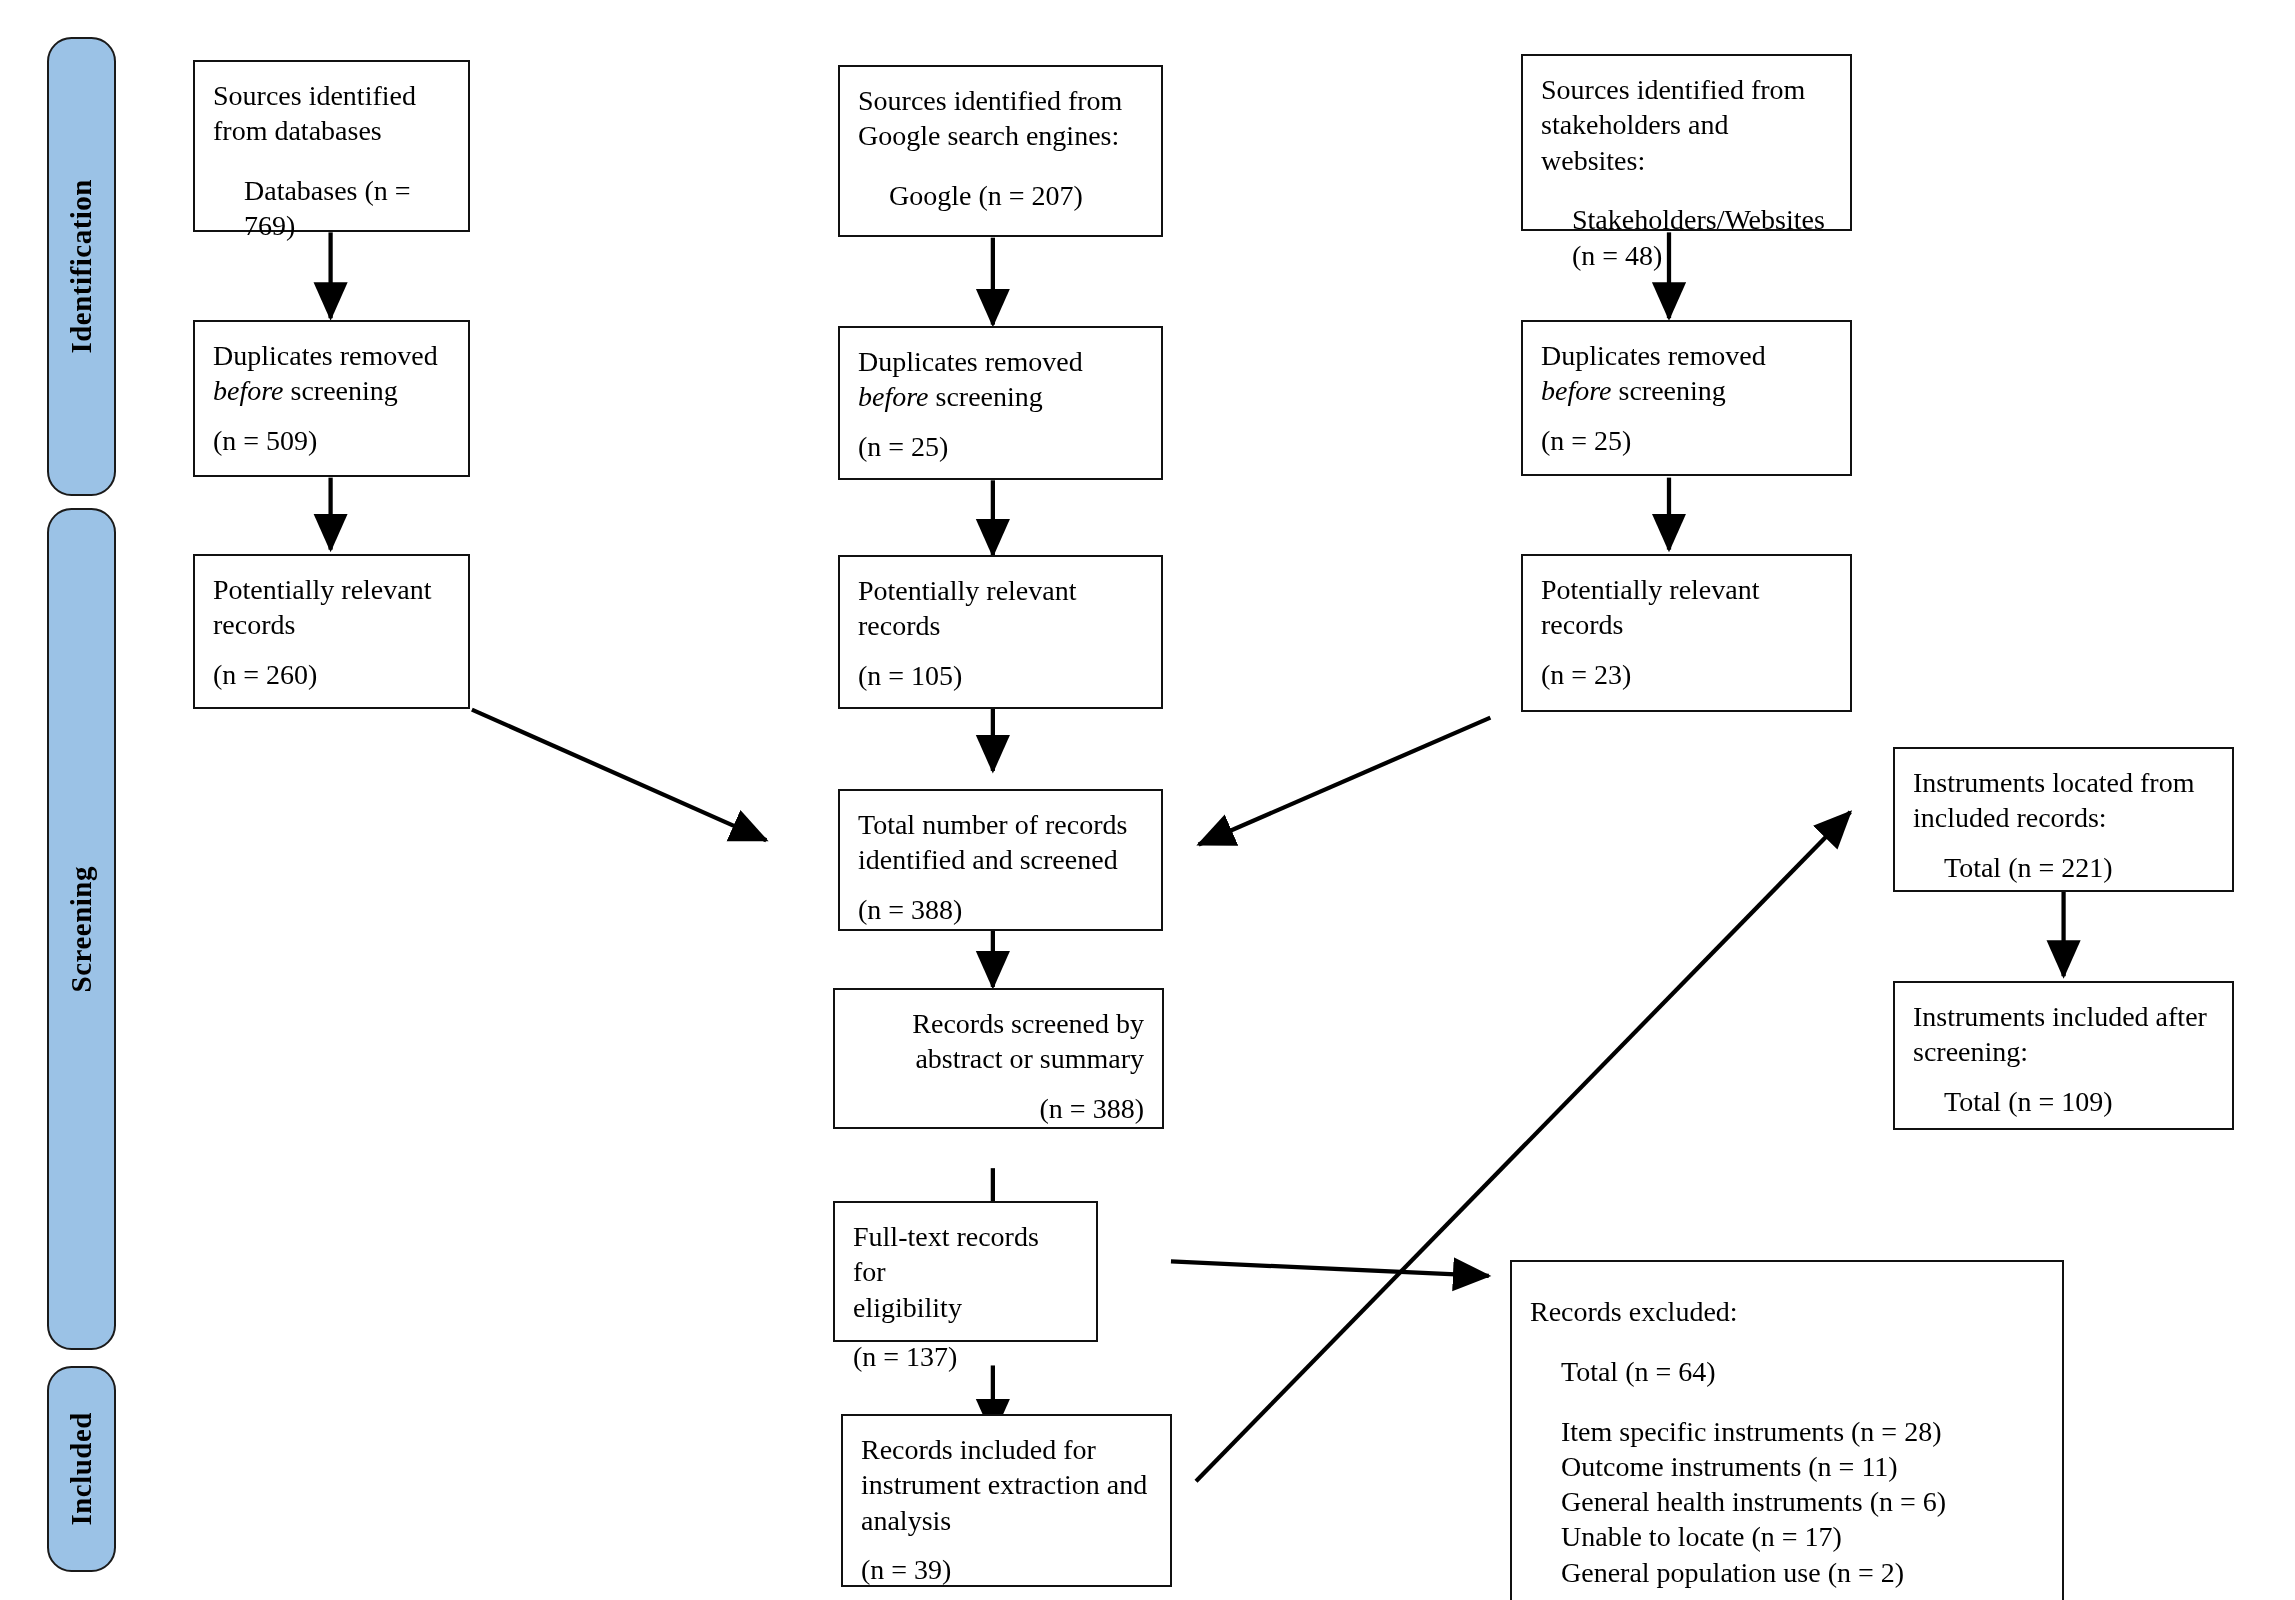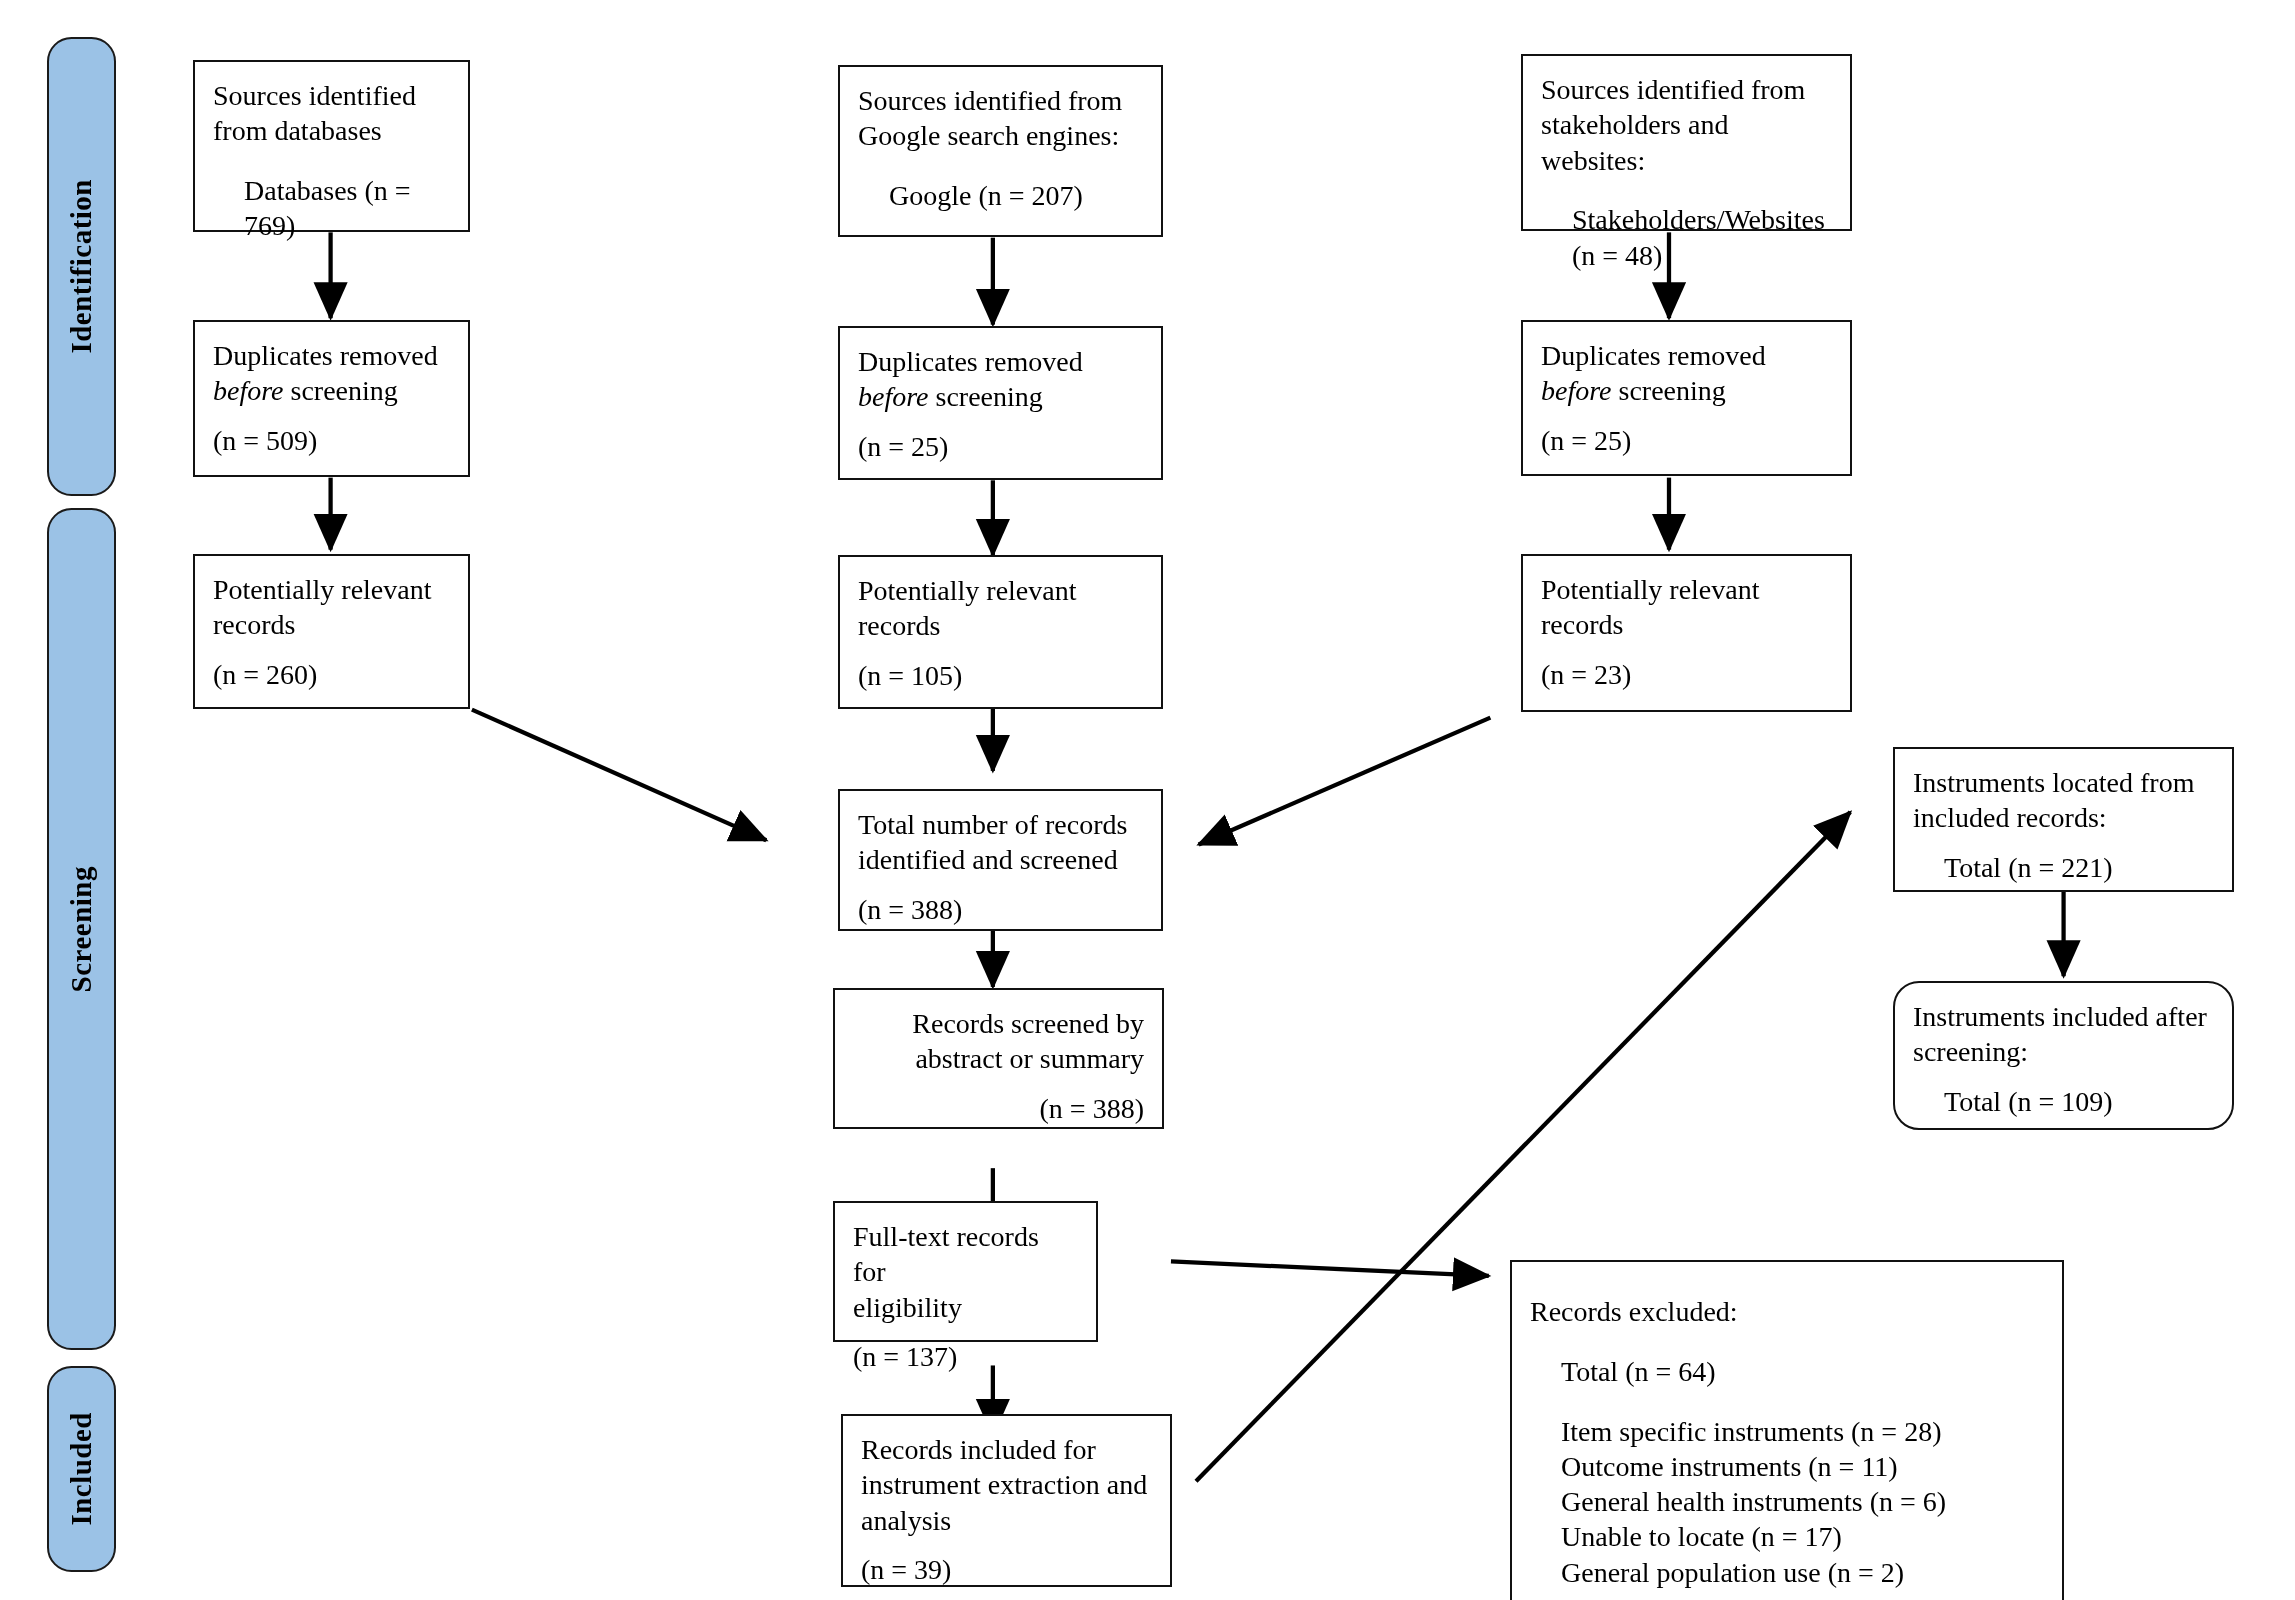--- a/index.html
+++ b/index.html
@@ -209,21 +209,21 @@
     <span class="ln">(n = 23)</span>
   </div>
 
   <div class="node" style="left:1893px; top:747px; width:341px; height:145px;">
     <span class="ln">Instruments located from</span>
     <span class="ln">included records:</span>
     <span class="gap-sm"></span>
     <span class="ln sub">Total (n = 221)</span>
   </div>
 
-  <div class="node" style="left:1893px; top:981px; width:341px; height:149px;border-radius:26px;">
+  <div class="node" style="left:1893px; top:981px; width:341px; height:149px;">
     <span class="ln">Instruments included after</span>
     <span class="ln">screening:</span>
     <span class="gap-sm"></span>
     <span class="ln sub">Total (n = 109)</span>
   </div>
 
   <div class="node" style="left:1510px; top:1260px; width:554px; height:373px; padding:32px 18px 13px 18px;">
     <span class="ln">Records excluded:</span>
     <span class="gap"></span>
     <span class="ln sub">Total (n = 64)</span>

